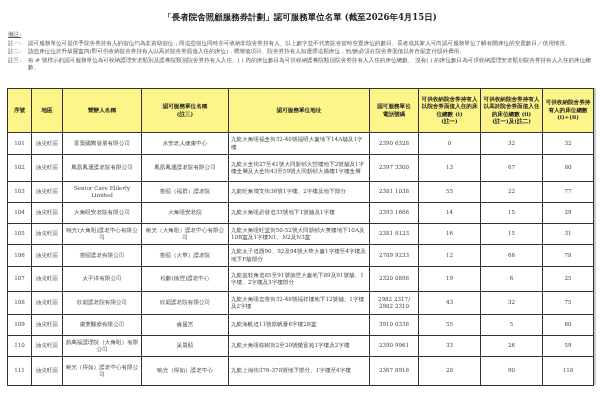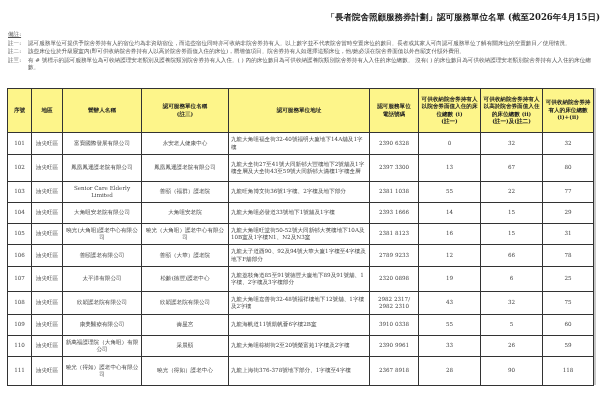--- a/index.html
+++ b/index.html
@@ -1,18 +1,18 @@
 <!DOCTYPE html>
 <html><head>
 <meta charset="utf-8">
 <style>
   html, body { margin:0; padding:0; background:#ffffff; }
   body { width:600px; height:408px; overflow:hidden; position:relative;
          font-family:"DejaVu Serif","Liberation Serif",serif; color:#333; }
-  .title { position:absolute; top:12px; left:0; width:600px; text-align:right;
+  .title { position:absolute; top:12px; left:0; width:600px; text-align:center;
            font-size:8.5px; font-weight:bold; color:#222; letter-spacing:0; }
   .notes { position:absolute; top:31px; left:8px; width:586px; font-size:5.6px; line-height:7.2px; color:#555; }
   .notes-head { text-decoration:underline; margin-bottom:2px; }
   .note { display:flex; margin-bottom:1px; }
   .note-label { width:20px; flex:none; }
   .note-text { flex:1; }
   table.main { position:absolute; top:88px; left:7px; border-collapse:collapse;
                table-layout:fixed; width:586px; font-size:5.6px; color:#444; }
   table.main th, table.main td { border:0.8px solid #333; text-align:center; vertical-align:middle;
                padding:1px 2px; line-height:7.4px; }

